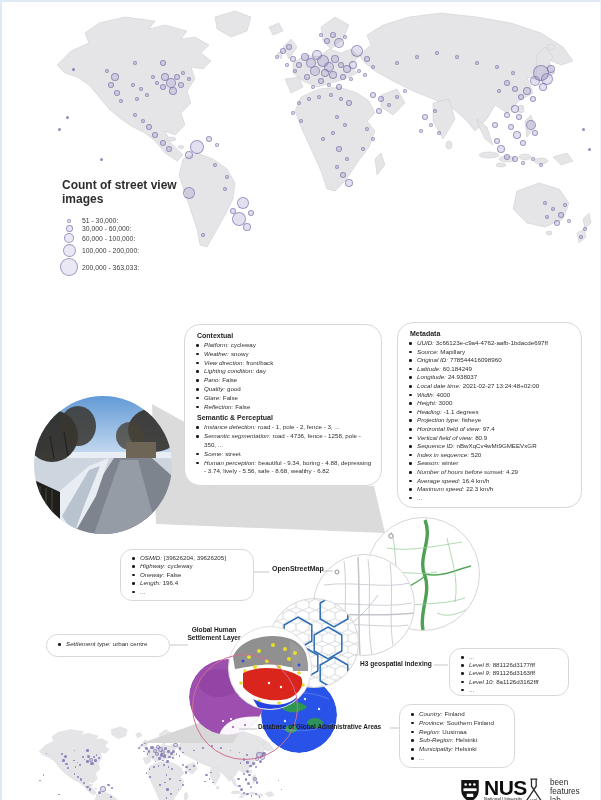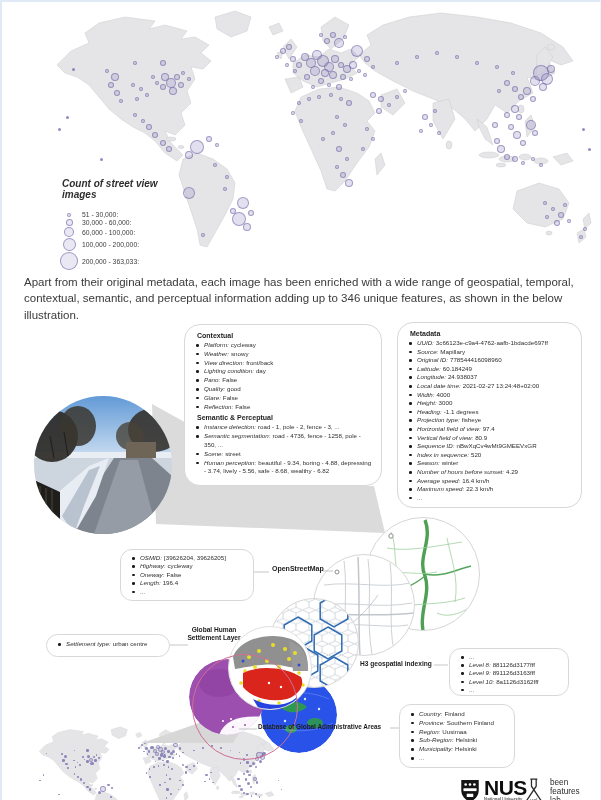--- a/index.html
+++ b/index.html
@@ -6,21 +6,21 @@
   *{box-sizing:border-box;}
   .canvas{position:relative;width:601px;height:800px;overflow:hidden;background:#fff;
     border-top:2px solid #e0eaf6;border-left:2px solid #e0eaf6;border-right:1px solid #eef3fa;
     font-family:"Liberation Sans",sans-serif;}
   
   .map-top{position:absolute;left:35px;top:5px;width:560px;height:245px;}
   .map-bottom{position:absolute;left:28px;top:723px;width:255px;height:112px;}
   .bub{position:absolute;border-radius:50%;background:rgba(138,130,190,.25);border:1px solid rgba(104,96,162,.55);}
   .bub.solid{background:rgba(110,102,172,.75);border:none;}
   .legend{position:absolute;left:60px;top:176px;width:130px;}
-  .legend-title{font-size:10px;font-weight:bold;color:#2e2e2e;margin-bottom:11px;font-style:italic;}
+  .legend-title{font-size:12px;font-weight:bold;color:#2e2e2e;margin-bottom:11px;}
   .lr{display:flex;align-items:center;margin-bottom:1px;}
   .lc{display:inline-block;border-radius:50%;background:rgba(138,130,190,.18);border:1px solid rgba(104,96,162,.6);margin-right:6px;flex:none;}
   .lcw{width:20px;display:flex;justify-content:center;flex:none;}
   .ll{font-size:6.8px;color:#3d3d3d;}
   
   .para{position:absolute;left:22px;top:260px;width:560px;font-size:11.5px;line-height:16.5px;color:#3a3a3a;}
   
   .cbox{position:absolute;background:#fff;border:1px solid #d8d8d8;border-radius:16px;padding:6px 8px 4px 10px;}
   .cbox .bt{font-size:7px;font-weight:bold;color:#1d1d1d;margin:1px 0 2px 2px;}
   .row{position:relative;padding-left:9px;font-size:6.2px;line-height:8.8px;color:#2f2f2f;}
@@ -292,21 +292,20 @@
 
         <div class="lr">
           <span class="lcw">
             <span class="lc" style="width: 18px; height: 18px;"></span>
           </span>
           <span class="ll">200,000 - 363,033:</span>
         </div>
       </div>
   </div>
 
-  <p class="para">Apart from their original metadata, each image has been enriched with a wide range of geospatial, temporal, contextual, semantic, and perceptual information adding up to 346 unique features, as shown in the below illustration.</p>
 
   <div class="map-bottom">
     <svg width="255" height="112" viewBox="0 0 560 245" preserveAspectRatio="xMinYMin meet">
         <use href="#worldg"></use>
       </svg>
     <div id="bottomBubbles">
         <span class="bub solid" style="left: 118.104px; top: 25.2107px; height: 2.4px; width: 2.4px;"></span>
         <span class="bub solid" style="left: 120.436px; top: 21.1679px; height: 3.2px; width: 3.2px;"></span>
         <span class="bub" style="left: 122.768px; top: 23.5px; height: 4px; width: 4px;"></span>
         <span class="bub" style="left: 125.5px; top: 19.8571px; height: 4px; width: 4px;"></span>

